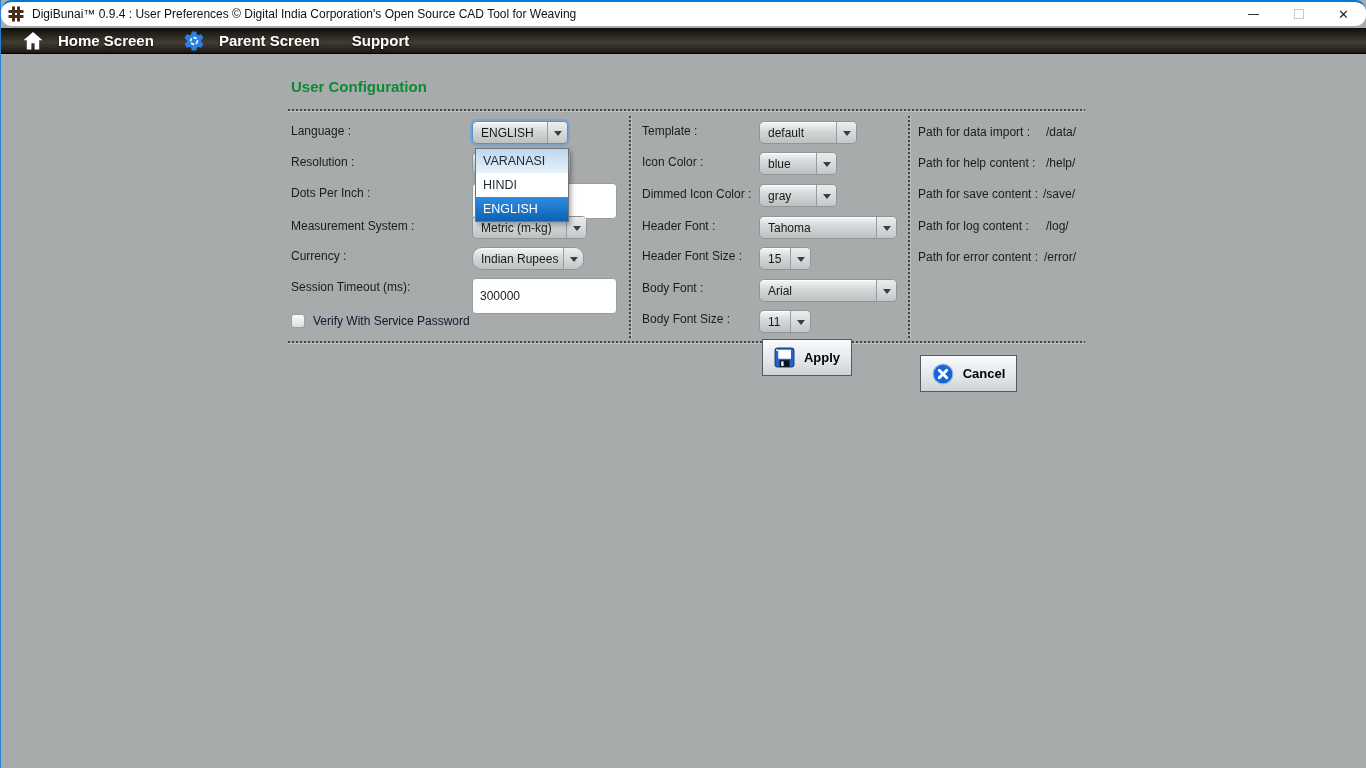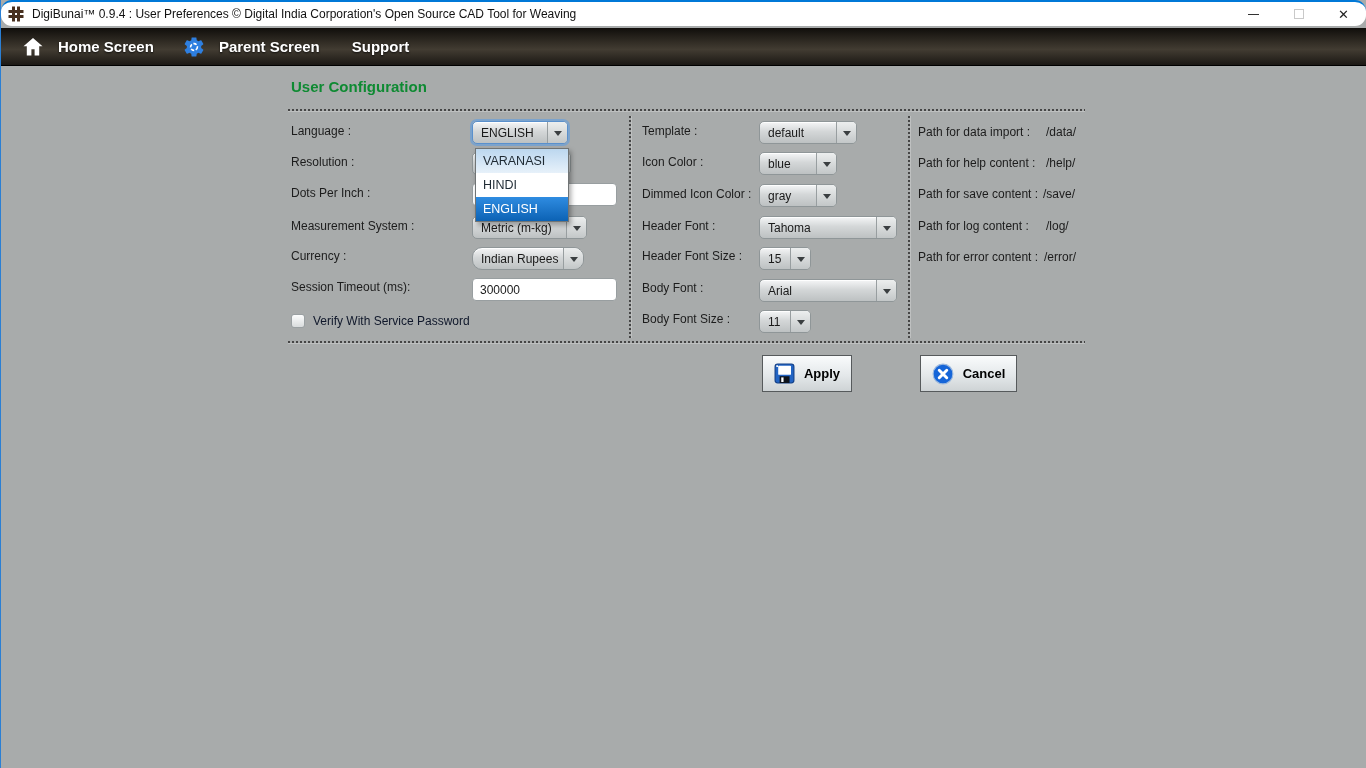--- a/index.html
+++ b/index.html
@@ -13,21 +13,21 @@
               border-top:2px solid #0078d7; display:flex; align-items:center;border-radius:11px; }
   .app-icon { width:16px; height:16px; margin:0 8px 0 7px; flex:0 0 auto; }
   .title-text { font-size:12px; color:#111; white-space:nowrap; }
   .win-controls { position:absolute; right:0; top:0; height:26px; display:flex; }
   .win-btn { width:45px; height:24px; display:flex; align-items:center; justify-content:center; }
   .min-glyph { width:11px; height:1px; background:#333; }
   .max-glyph { width:10px; height:10px; border:1px solid #c9c9c9; }
   .close-glyph { font-size:13px; color:#222; line-height:1; }
 
   
-  .navbar { position:absolute; left:0; top:28px; width:100%; height:38px;
+  .navbar { position:absolute; left:0; top:28px; width:100%; height:26px;
             background:linear-gradient(180deg,#100e0b 0%,#332e26 40%,#423c32 58%,#1b1814 100%);
             display:flex; align-items:center; border-bottom:1px solid #000; }
   .nav-item { display:flex; align-items:center; gap:13px; color:#fff; font-size:15px; font-weight:600;
               text-shadow:0 1px 2px rgba(0,0,0,.8); cursor:default; }
   .nav-item .nicon { width:24px; height:24px; display:block; }
   .nav-home { margin-left:20px; }
   .nav-parent { margin-left:28px; }
   .nav-support { margin-left:32px; }
 
   
@@ -51,21 +51,21 @@
            box-shadow:inset 0 1px 0 rgba(255,255,255,.9); display:flex; align-items:stretch; overflow:hidden; }
   .combo .ctext { flex:1; font-size:12px; color:#1a1a1a; padding-left:8px; display:flex; align-items:center;
                   white-space:nowrap; overflow:hidden; }
   .combo .carrow { width:20px; border-left:1px solid #989ea0; display:flex; align-items:center; justify-content:center;
                    background:linear-gradient(#eceeee,#c3c7c8); }
   .combo .carrow::after { content:""; width:0; height:0; border:4px solid transparent; border-top:5px solid #3b3f41;
                           margin-top:5px; }
   .combo.focused { border-color:#5a90cc; box-shadow:0 0 0 2px rgba(110,160,215,.75), inset 0 1px 0 rgba(255,255,255,.9); }
 
   
-  .tinput { position:absolute; height:23px; border:1px solid #989ea0; border-radius:4px; background:#fff;
+  .tinput { position:absolute; height:36px; border:1px solid #989ea0; border-radius:4px; background:#fff;
             font-family:"Liberation Sans",sans-serif; font-size:12px; color:#1a1a1a; padding:0 7px; outline:none; }
 
   
   .popup { position:absolute; left:474px; top:148px; width:94px; background:#fff; border:1px solid #707475;
            box-shadow:2px 3px 5px rgba(0,0,0,.35); z-index:20; }
   .opt { height:24px; display:flex; align-items:center; padding-left:7px; font-size:12.5px; color:#1f2a33; }
   .opt.hover { background:linear-gradient(#bcd7ef,#e7f1fa); }
   .opt.selected { background:linear-gradient(#2f8ce1,#0c62b4); color:#fff; }
 
   
@@ -216,21 +216,21 @@
     <span class="fvalue" style="left:1045px; top:59px;">/data/</span>
     <span class="flabel" style="left:917px; top:90px;">Path for help content :</span>
     <span class="fvalue" style="left:1045px; top:90px;">/help/</span>
     <span class="flabel" style="left:917px; top:121px;">Path for save content :</span>
     <span class="fvalue" style="left:1042px; top:121px;">/save/</span>
     <span class="flabel" style="left:917px; top:153px;">Path for log content :</span>
     <span class="fvalue" style="left:1045px; top:153px;">/log/</span>
     <span class="flabel" style="left:917px; top:184px;">Path for error content :</span>
     <span class="fvalue" style="left:1043px; top:184px;text-align:right;">/error/</span>
 
-    <div class="btn" style="left:761px; top:289px; width:90px;">
+    <div class="btn" style="left:761px; top:273px; width:90px;">
       <svg width="21" height="21" viewBox="0 0 20 20">
         <rect x="1" y="1" width="18" height="18" rx="2.5" fill="#2264c4" stroke="#123e85" stroke-width="1"></rect>
         <rect x="4" y="2.6" width="12.2" height="8.6" rx="0.8" fill="#ffffff"></rect>
         <rect x="2.2" y="2.2" width="1.6" height="1.6" fill="#ffffff"></rect>
         <rect x="5.4" y="12.6" width="9.4" height="6.4" fill="#0e131a"></rect>
         <rect x="6.9" y="13.7" width="2.2" height="4.4" fill="#ffffff"></rect>
       </svg>
       <span>Apply</span>
     </div>
     <div class="btn" style="left:919px; top:289px; width:97px;">

